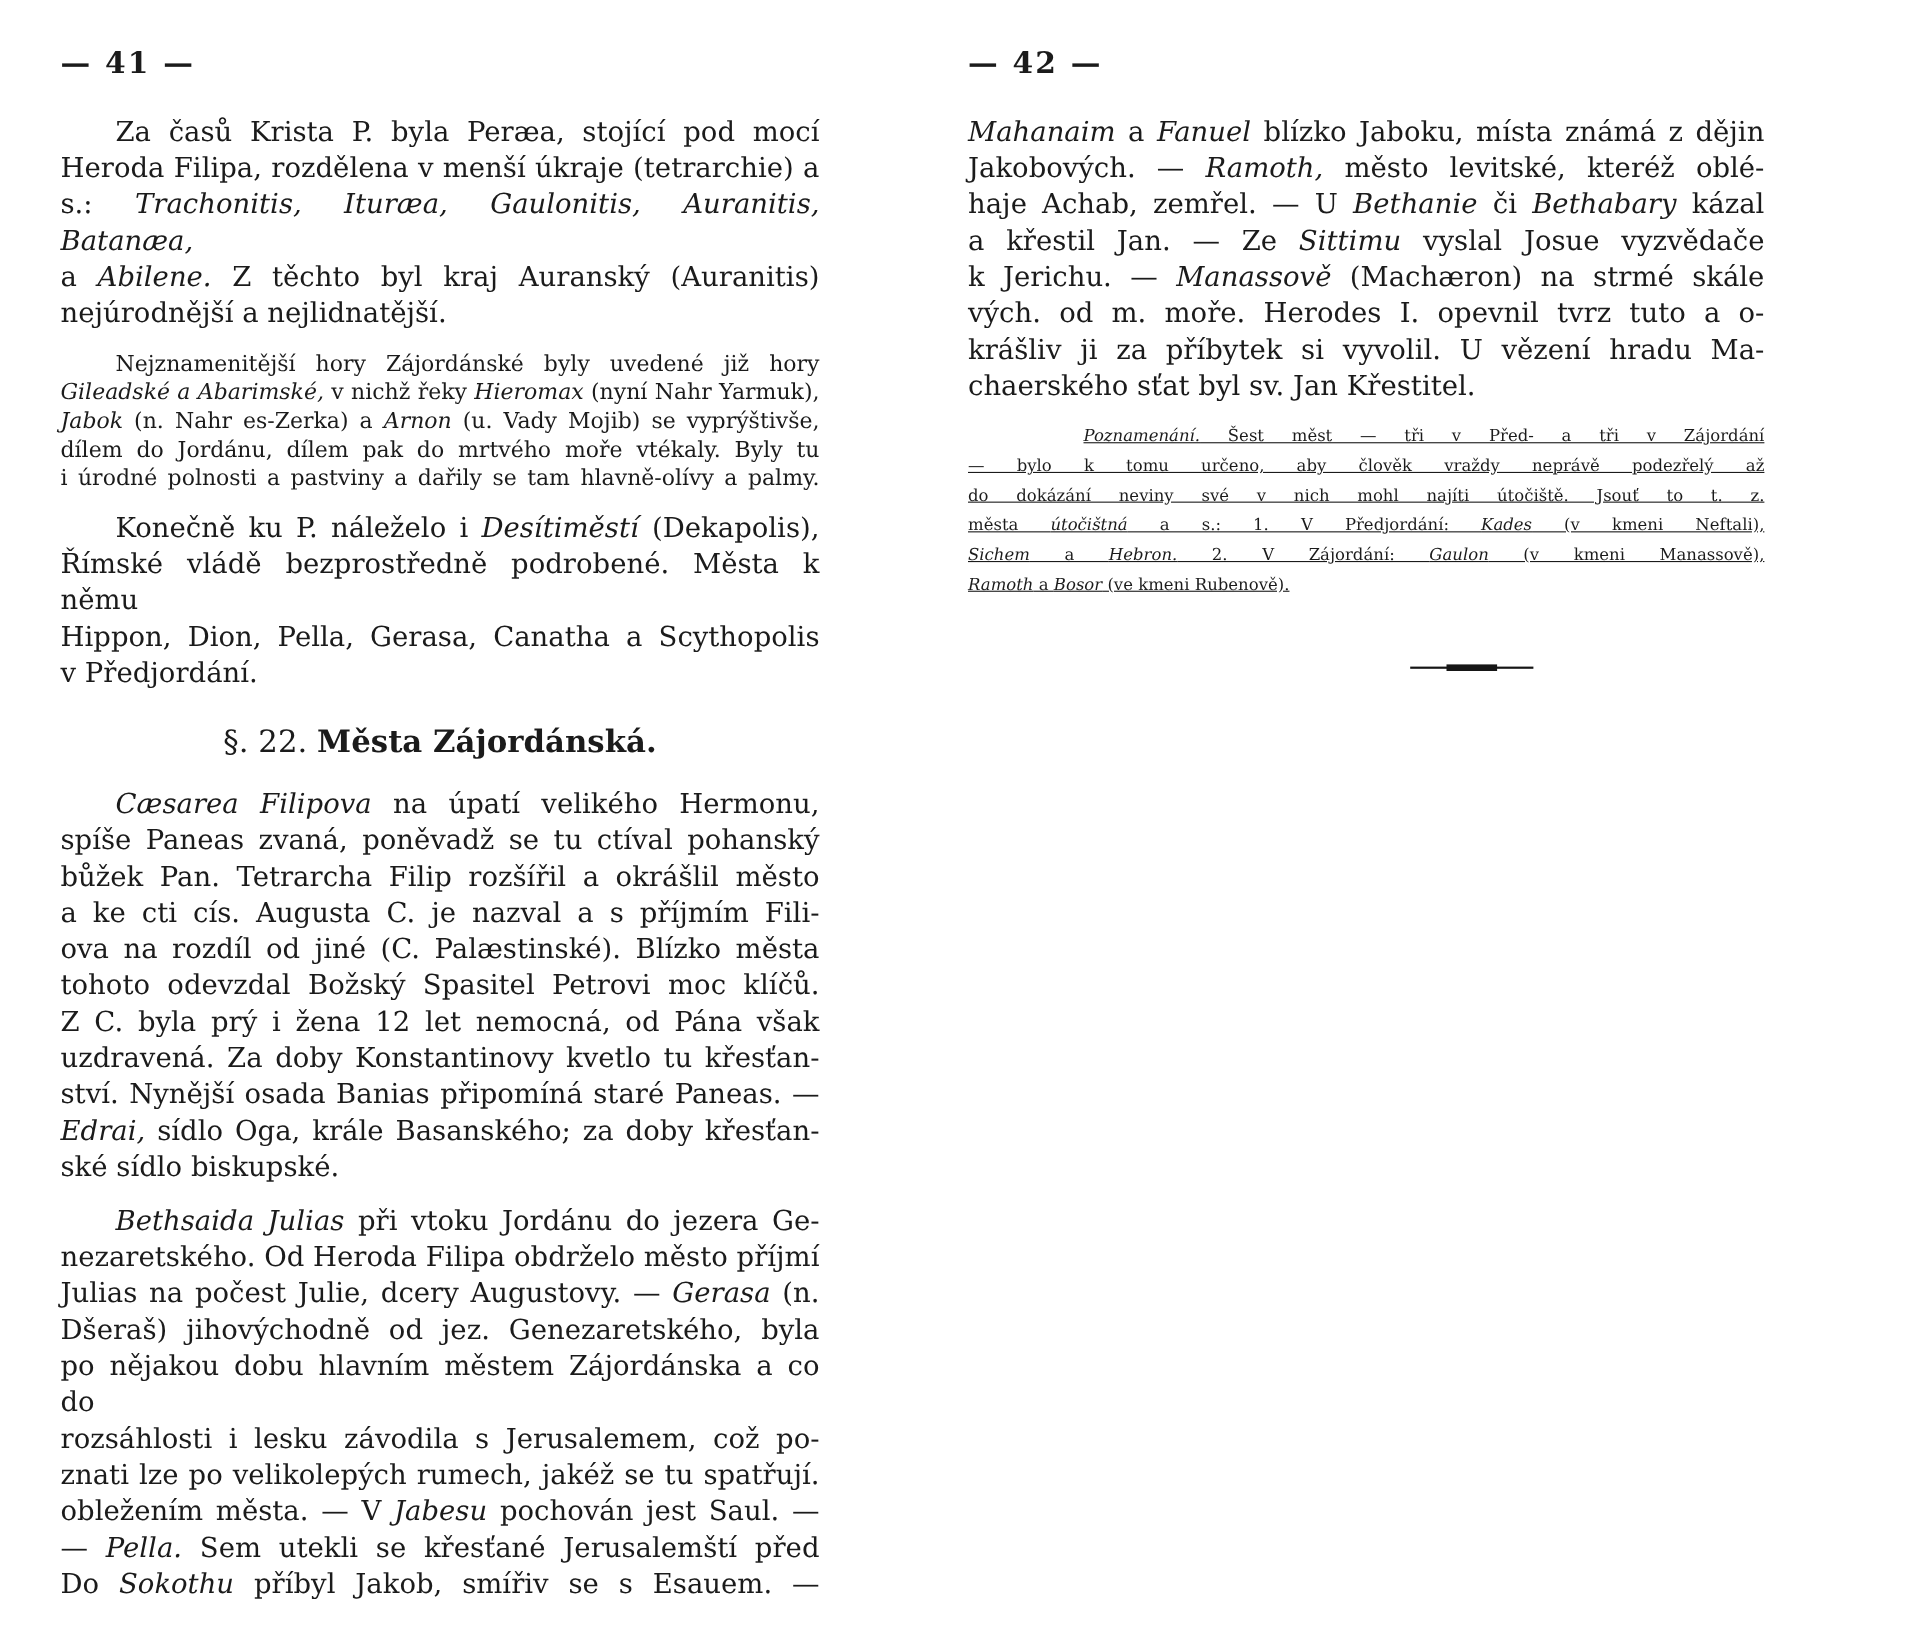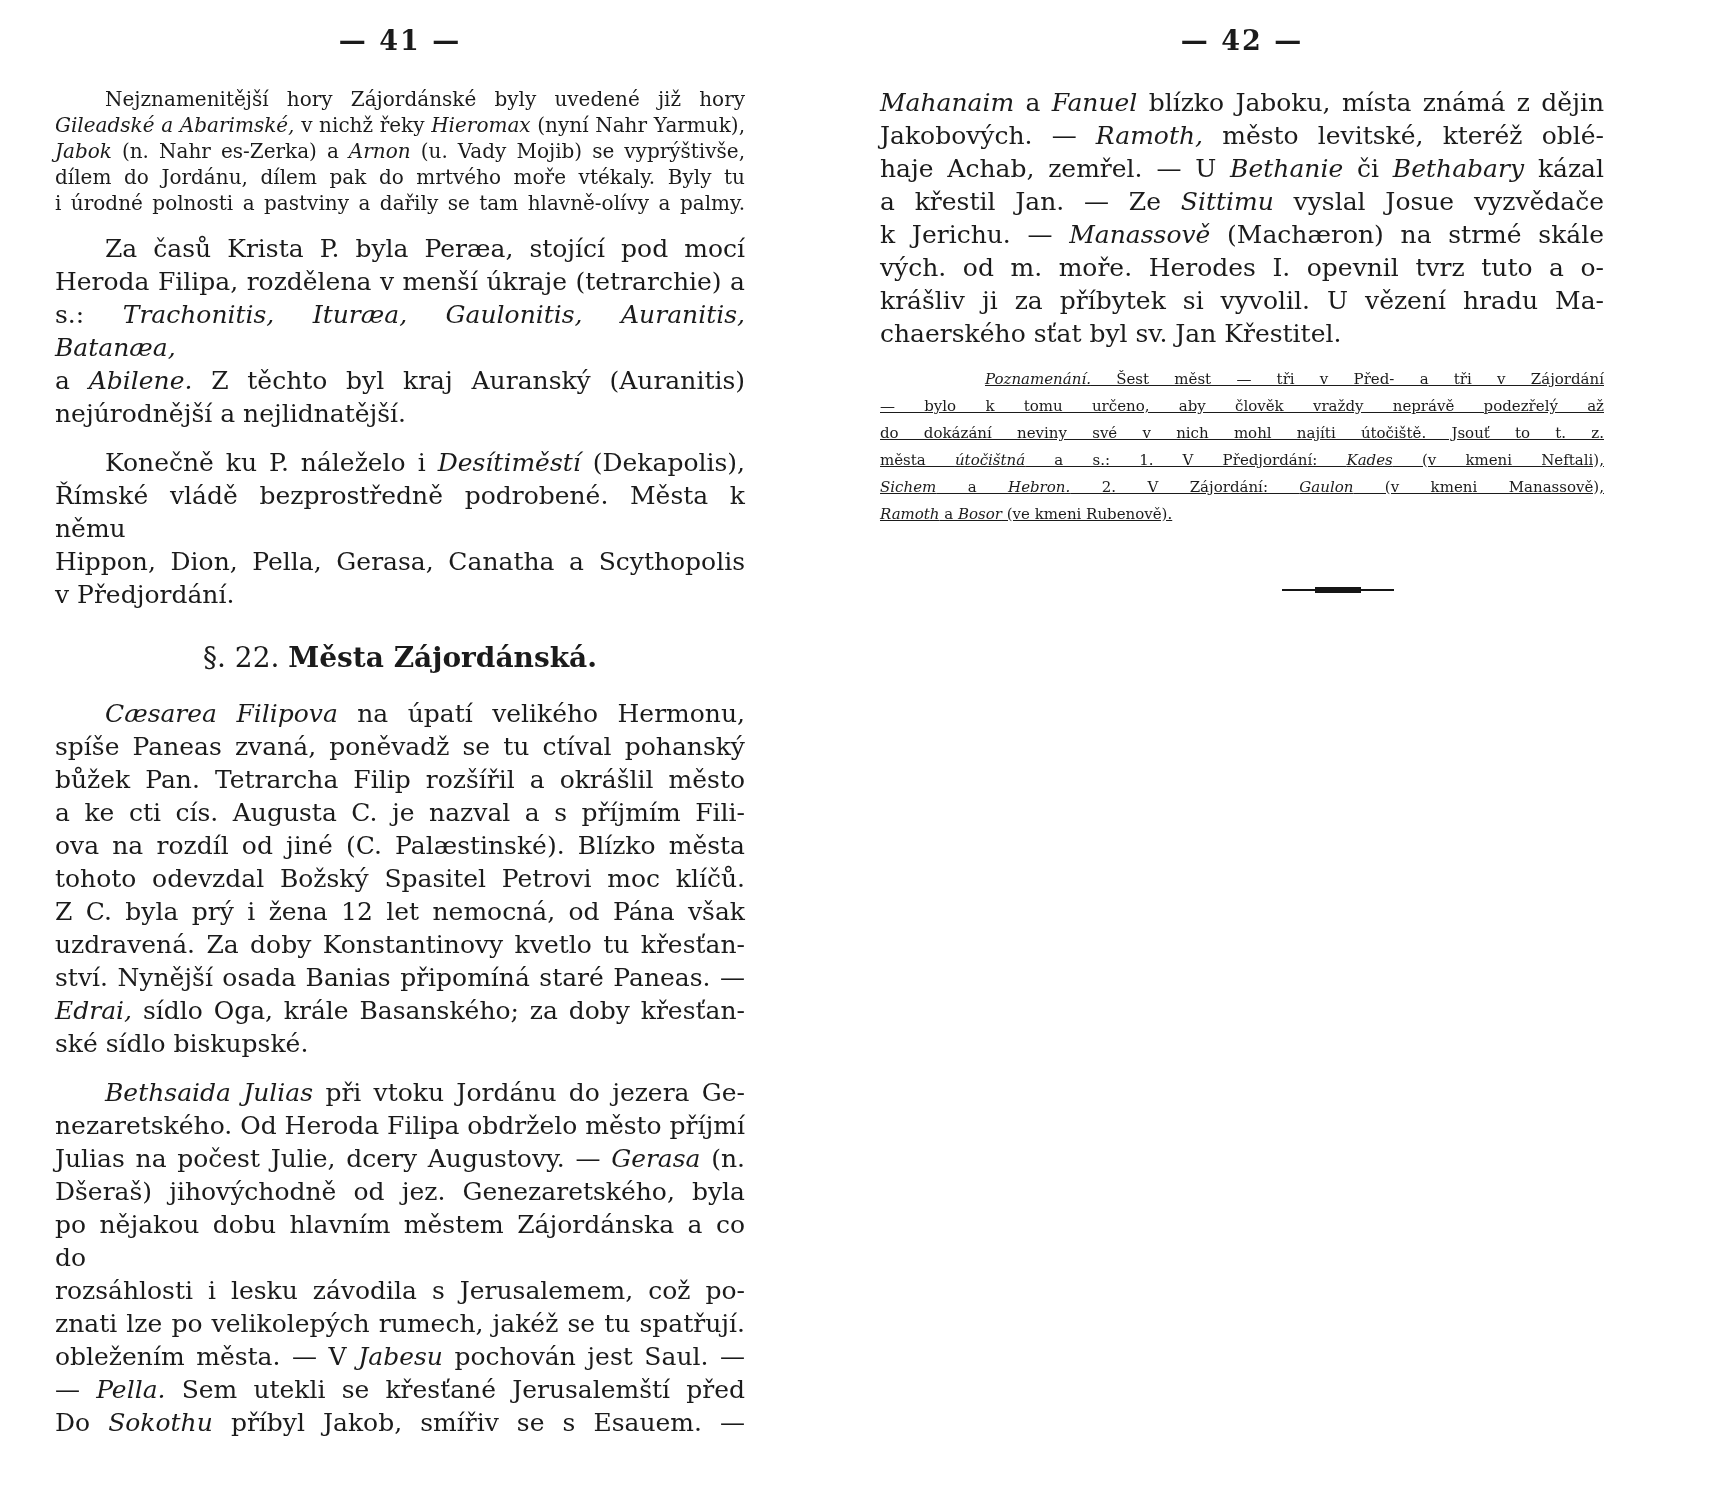--- a/index.html
+++ b/index.html
@@ -16,22 +16,22 @@
     color: #1b1b1b;
   }
   .page {
     position: absolute;
     top: 0;
   }
   .page-left  { left: 55px;  width: 690px; }
   .page-right { left: 880px; width: 724px; }
 
   .page-header {
-    margin-top: 25px;
-    text-align: center;
+    margin-top: 42px;
+    text-align: left;
     font-size: 27px;
     letter-spacing: 2px;
     font-weight: bold;
   }
   .content { margin-top: 30px; }
 
   .block { margin-top: 16px; }
   .block:first-child { margin-top: 0; }
 
   .body  { font-size: 25px; line-height: 33px; }
@@ -83,33 +83,33 @@
     width: 46px; height: 6px;
     background: #161616;
   }
 </style>
 </head>
 <body>
 
 <div class="page page-left">
   <div class="page-header">— 41 —</div>
   <div class="content">
+      <div class="block body indent">
+        <div class="line"><span>Za časů Krista P. byla Peræa, stojící pod mocí</span></div>
+        <div class="line"><span>Heroda Filipa, rozdělena v menší úkraje (tetrarchie) a</span></div>
+        <div class="line"><span>s.: </span><span class="it">Trachonitis, Ituræa, Gaulonitis, Auranitis, Batanæa,</span></div>
+        <div class="line"><span>a </span><span class="it">Abilene.</span><span> Z těchto byl kraj Auranský (Auranitis)</span></div>
+        <div class="line last"><span>nejúrodnější a nejlidnatější.</span></div>
+      </div>
       <div class="block small indent jlast">
         <div class="line"><span>Nejznamenitější hory Zájordánské byly uvedené již hory</span></div>
         <div class="line"><span class="it">Gileadské a Abarimské,</span><span> v nichž řeky </span><span class="it">Hieromax</span><span> (nyní Nahr Yarmuk),</span></div>
         <div class="line"><span class="it">Jabok</span><span> (n. Nahr es-Zerka) a </span><span class="it">Arnon</span><span> (u. Vady Mojib) se vyprýštivše,</span></div>
         <div class="line"><span>dílem do Jordánu, dílem pak do mrtvého moře vtékaly. Byly tu</span></div>
         <div class="line last"><span>i úrodné polnosti a pastviny a dařily se tam hlavně-olívy a palmy.</span></div>
-      </div>
-      <div class="block body indent">
-        <div class="line"><span>Za časů Krista P. byla Peræa, stojící pod mocí</span></div>
-        <div class="line"><span>Heroda Filipa, rozdělena v menší úkraje (tetrarchie) a</span></div>
-        <div class="line"><span>s.: </span><span class="it">Trachonitis, Ituræa, Gaulonitis, Auranitis, Batanæa,</span></div>
-        <div class="line"><span>a </span><span class="it">Abilene.</span><span> Z těchto byl kraj Auranský (Auranitis)</span></div>
-        <div class="line last"><span>nejúrodnější a nejlidnatější.</span></div>
       </div>
       <div class="block body indent">
         <div class="line"><span>Konečně ku P. náleželo i </span><span class="it">Desítiměstí</span><span> (Dekapolis),</span></div>
         <div class="line"><span>Římské vládě bezprostředně podrobené. Města k němu</span></div>
         <div class="line"><span>Hippon, Dion, Pella, Gerasa, Canatha a Scythopolis</span></div>
         <div class="line last"><span>v Předjordání.</span></div>
       </div>
       <div class="block heading">
         <div class="line last"><span>§. 22. </span><span class="bd">Města Zájordánská.</span></div>
       </div>

